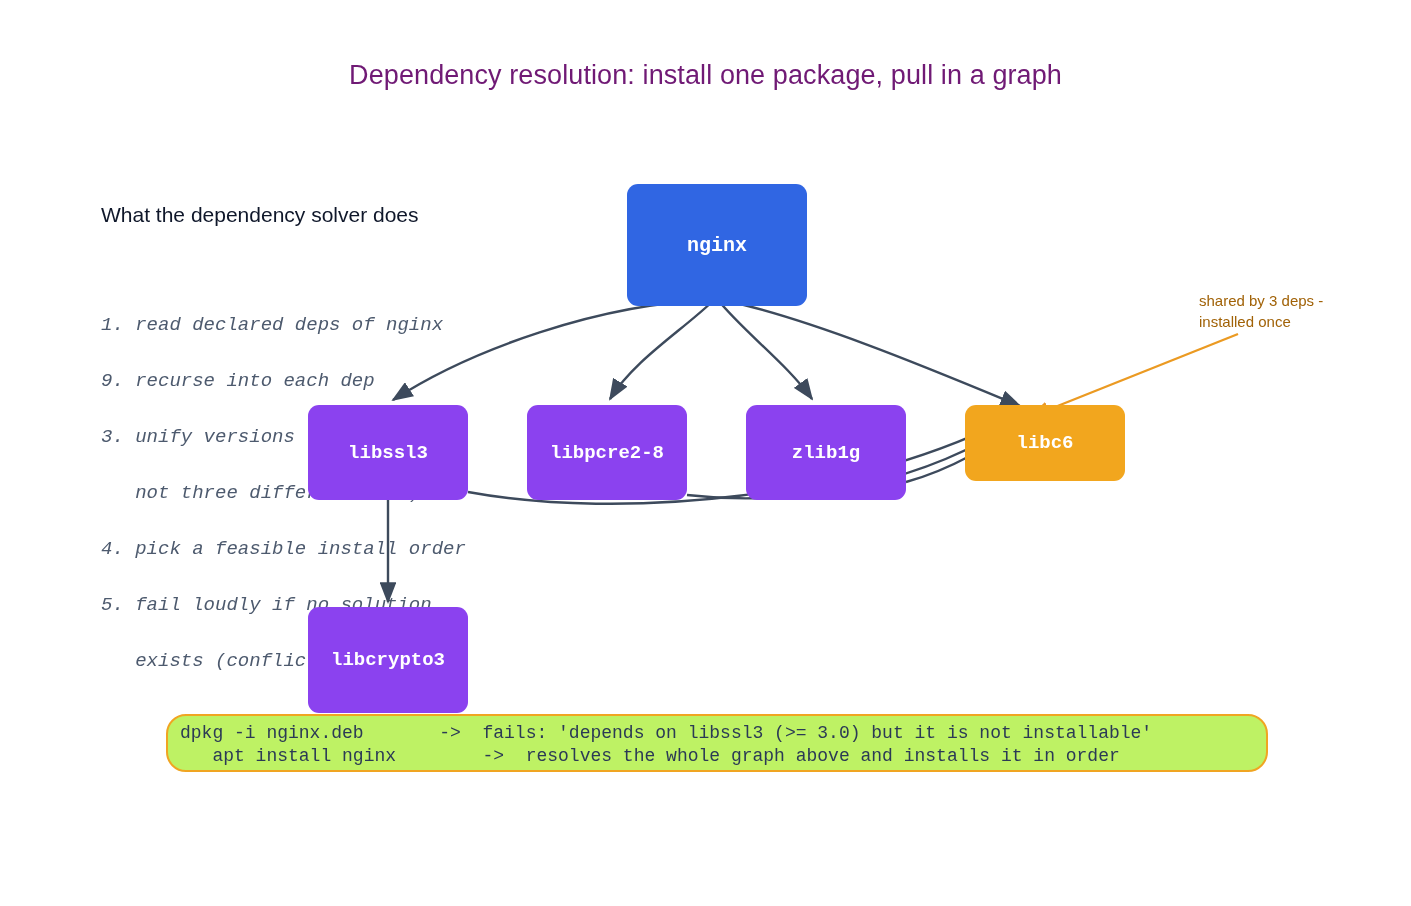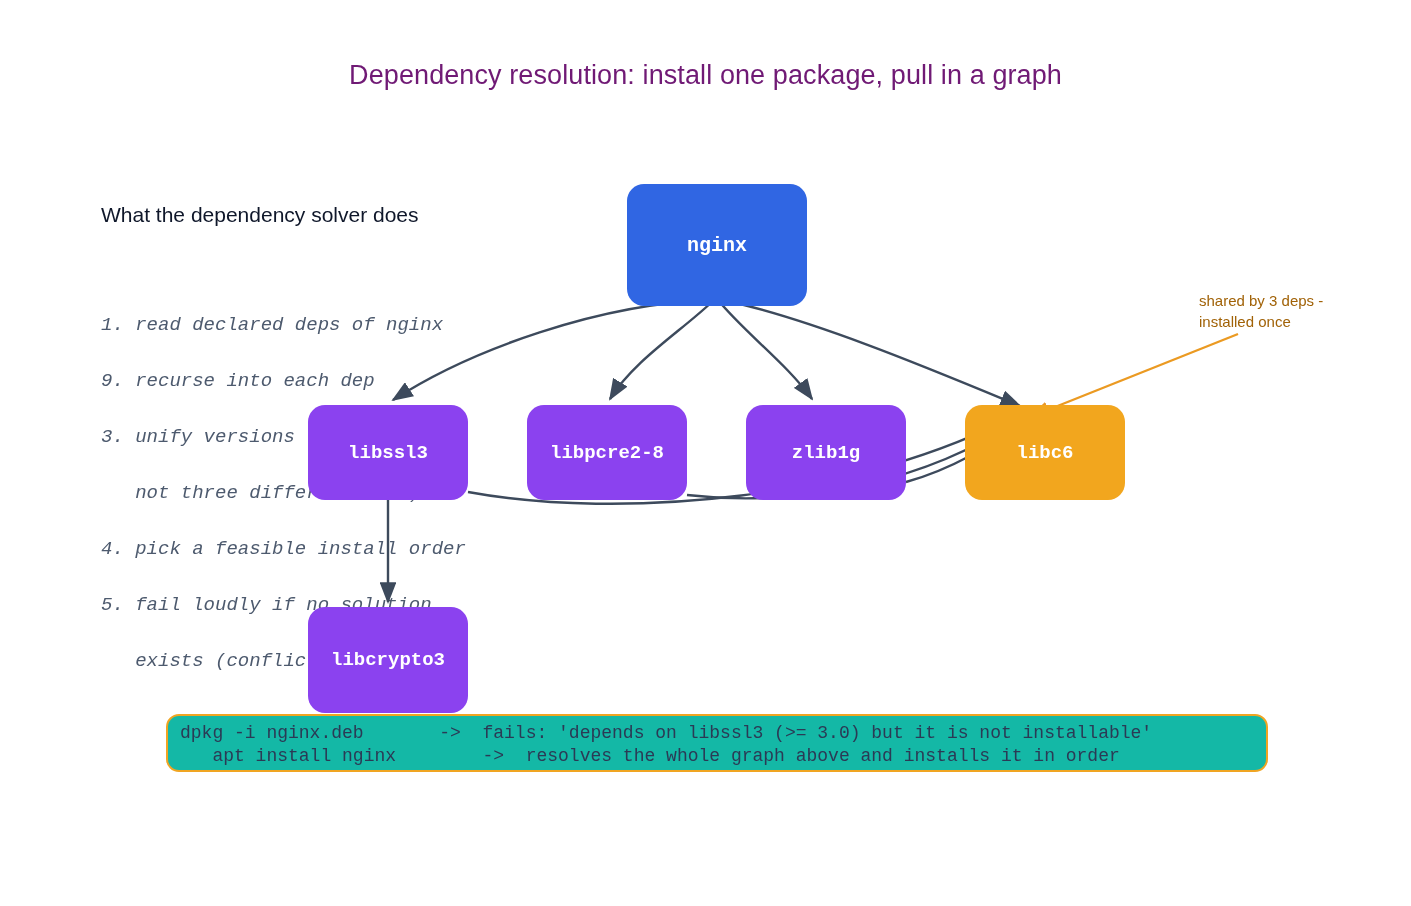--- a/index.html
+++ b/index.html
@@ -58,21 +58,21 @@
     line-height: 56px;
     color: #4d5a6e;
     white-space: pre;
     font-style: italic;
   }
 
   
   .node {
     position: absolute;
     box-sizing: border-box;
-    border-radius: 17px;
+    border-radius: 11px;
     display: flex;
     align-items: center;
     justify-content: center;
     font-family: "Liberation Mono", monospace;
     font-weight: bold;
     font-size: 19px;
     color: #ffffff;
   }
   .node-root { font-size: 20px; }
 
@@ -89,23 +89,23 @@
   }
 
   
   .codebox {
     position: absolute;
     left: 166px;
     top: 714px;
     width: 1102px;
     height: 58px;
     box-sizing: border-box;
-    background: #14b8a6;
+    background: #bef264;
     border: 2px solid #f0a522;
-    border-radius: 13px;
+    border-radius: 20px;
     padding: 6px 12px 16px 12px;
   }
   .code-line {
     font-family: "Liberation Mono", monospace;
     font-size: 18px;
     line-height: 23px;
     color: #2b3a55;
     white-space: pre;
   }
 </style>
@@ -166,21 +166,21 @@
   </div>
 
   <div class="node" style="left:527px; top:405px; width:160px; height:95px; background:#8b42ef;">
     <span>libpcre2-8</span>
   </div>
 
   <div class="node" style="left:746px; top:405px; width:160px; height:95px; background:#8b42ef;">
     <span>zlib1g</span>
   </div>
 
-  <div class="node" style="left:965px; top:405px; width:160px; height:95px; background:#f2a61e;">
+  <div class="node" style="left:965px; top:405px; width:160px; height:76px; background:#f2a61e;">
     <span>libc6</span>
   </div>
 
   <div class="node" style="left:308px; top:607px; width:160px; height:106px; background:#8b42ef;">
     <span>libcrypto3</span>
   </div>
 
   <div class="annotation">
     <div>shared by 3 deps -</div>
     <div>installed once</div>

